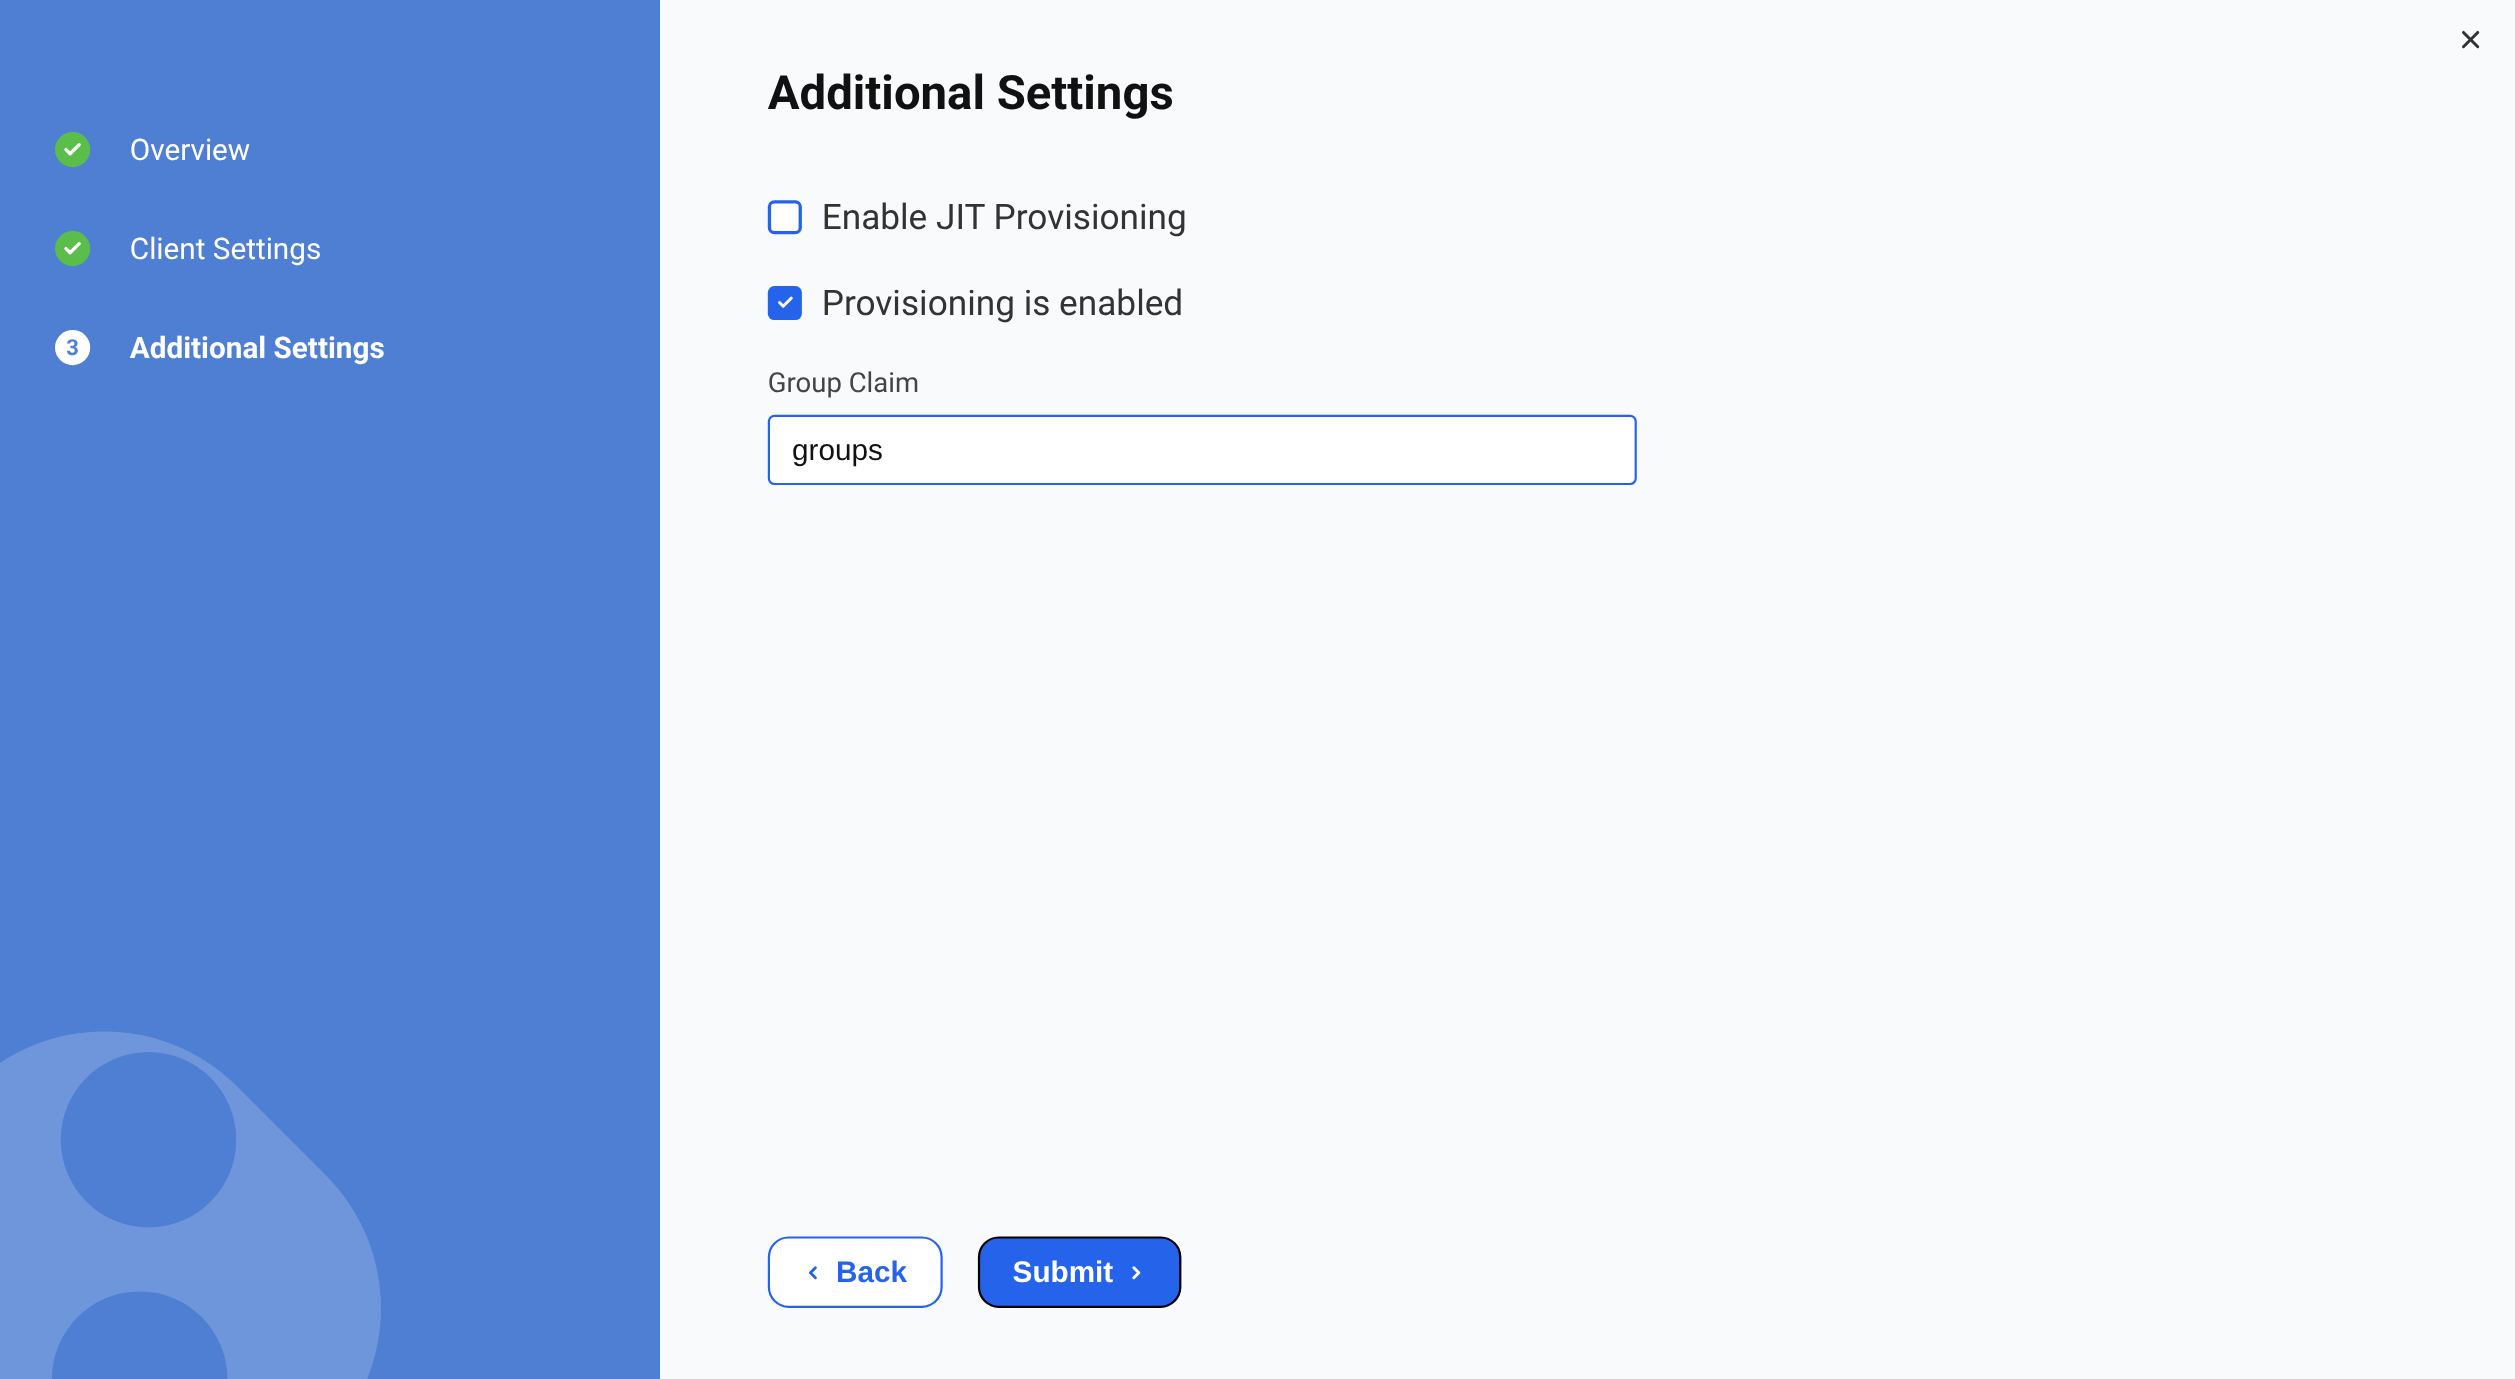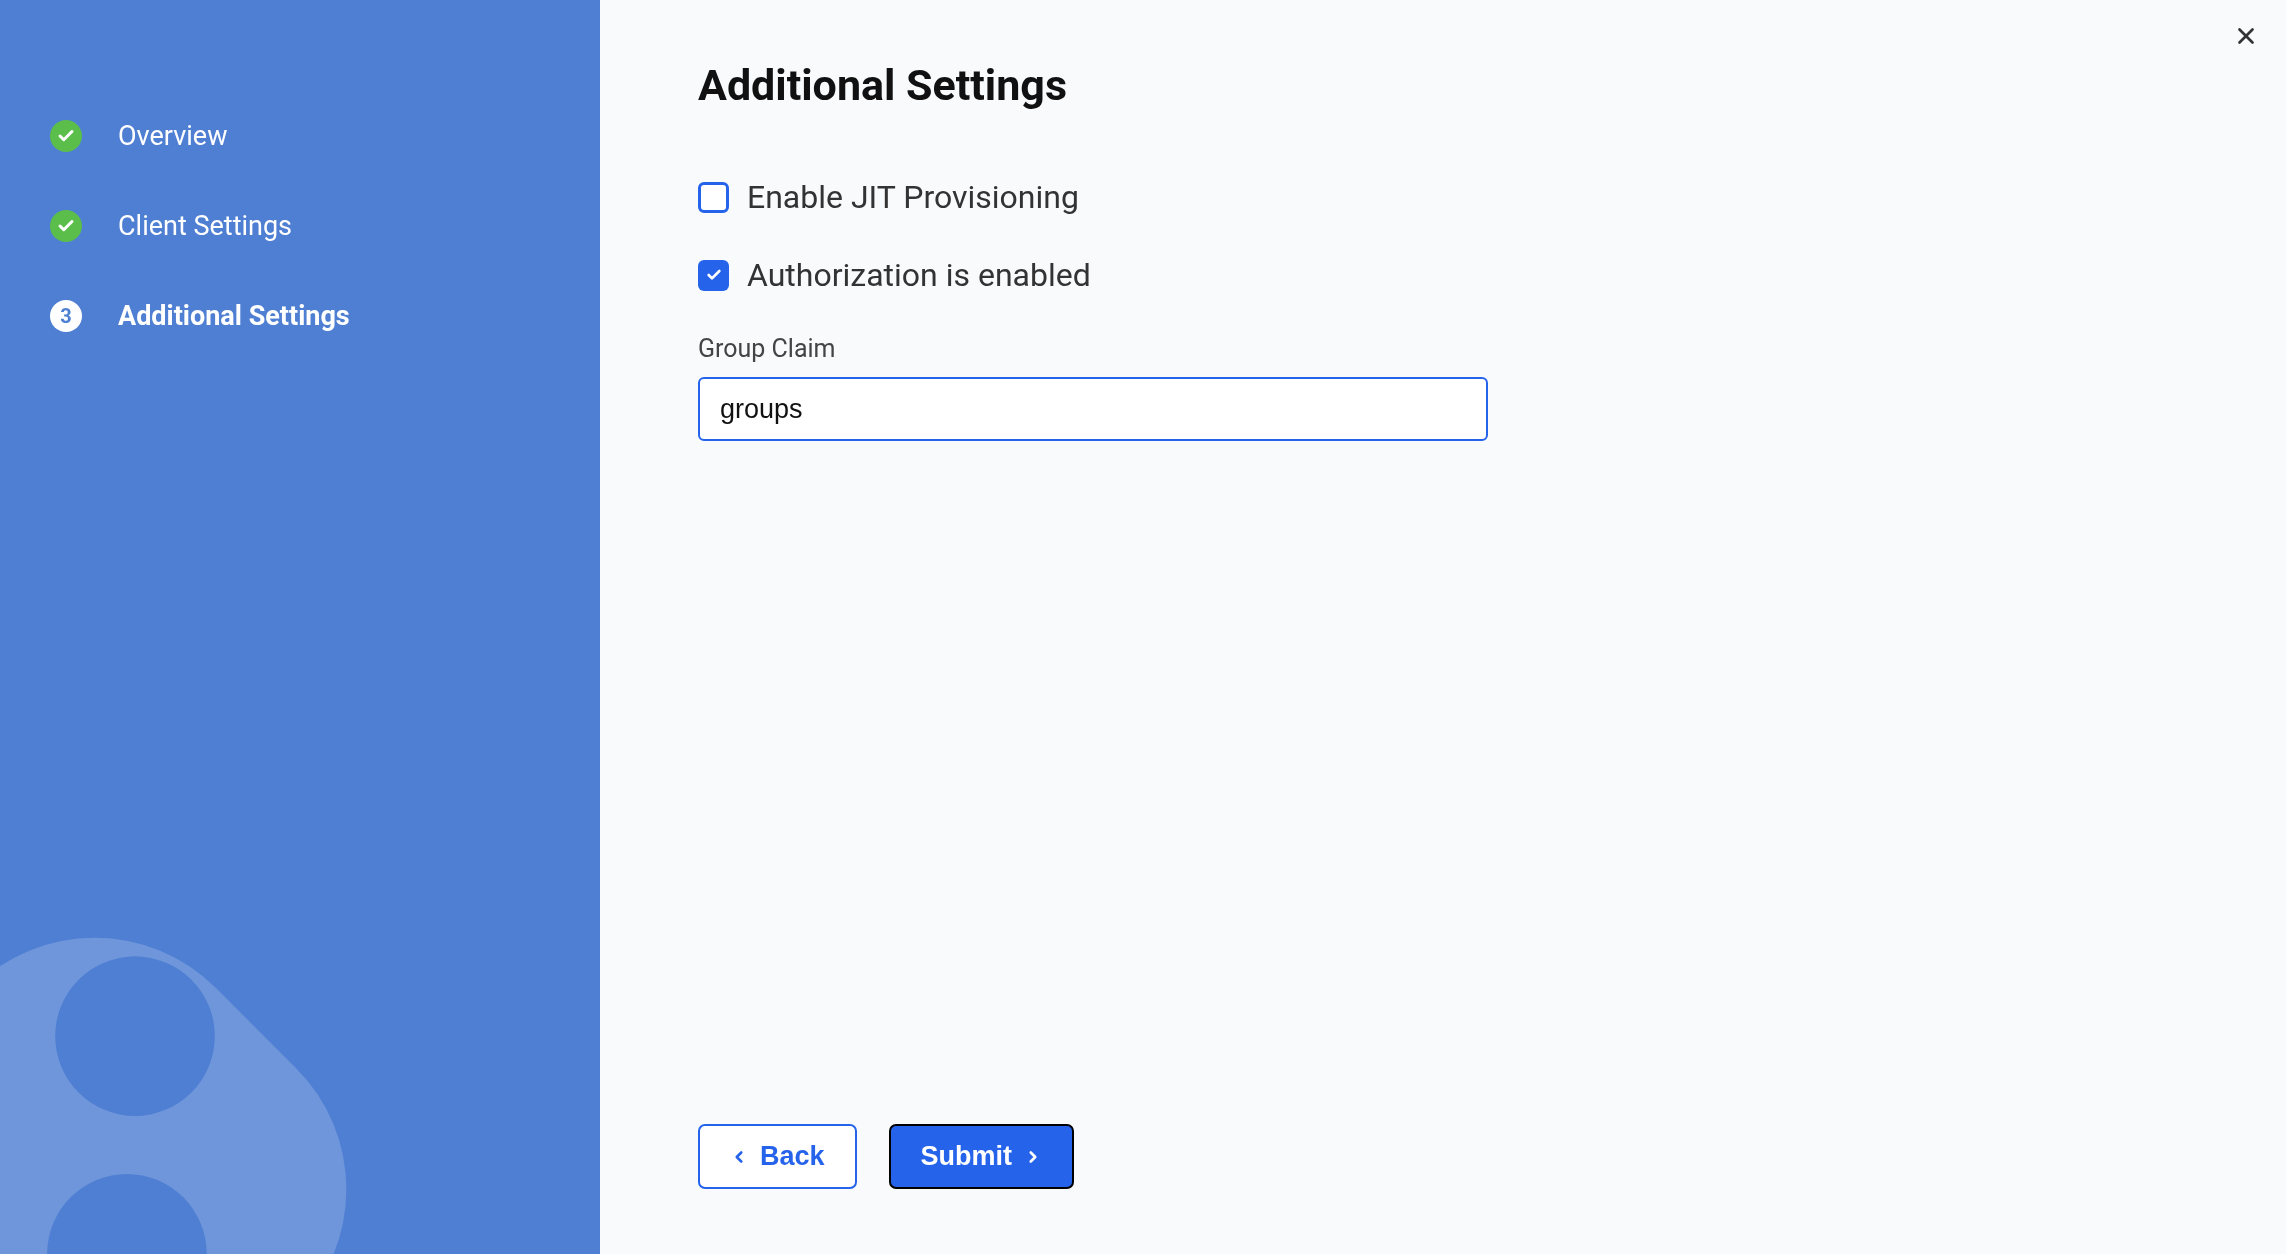--- a/index.html
+++ b/index.html
@@ -186,21 +186,21 @@
       position: absolute;
       bottom: 65px;
       left: 98px;
       display: flex;
       gap: 32px;
     }
     
     .btn {
       height: 65px;
       padding: 0 30px;
-      border-radius: 7px;
+      border-radius: 19px;
       font-size: 27px;
       font-weight: 700;
       cursor: pointer;
       display: flex;
       align-items: center;
       gap: 12px;
     }
     
     .btn-outline {
       background: #FFFFFF;
@@ -274,21 +274,21 @@
       <div class="checkbox unchecked"></div>
       <span class="checkbox-label">Enable JIT Provisioning</span>
     </div>
     
     <div class="checkbox-row">
       <div class="checkbox checked">
         <svg width="16" height="16" viewBox="0 0 24 24" fill="none" stroke="#FFFFFF" stroke-width="4" stroke-linecap="round" stroke-linejoin="round">
           <polyline points="20 6 9 17 4 12"></polyline>
         </svg>
       </div>
-      <span class="checkbox-label">Authorization is enabled</span>
+      <span class="checkbox-label">Provisioning is enabled</span>
     </div>
     
     <div class="field-label">Group Claim</div>
     <input type="text" class="text-input" value="groups" style="">
   </div>
 
   <div class="button-row">
     <button class="btn btn-outline">
       <svg width="18" height="18" viewBox="0 0 24 24" fill="none" stroke="currentColor" stroke-width="3.5" stroke-linecap="round" stroke-linejoin="round">
         <polyline points="15 18 9 12 15 6"></polyline>

